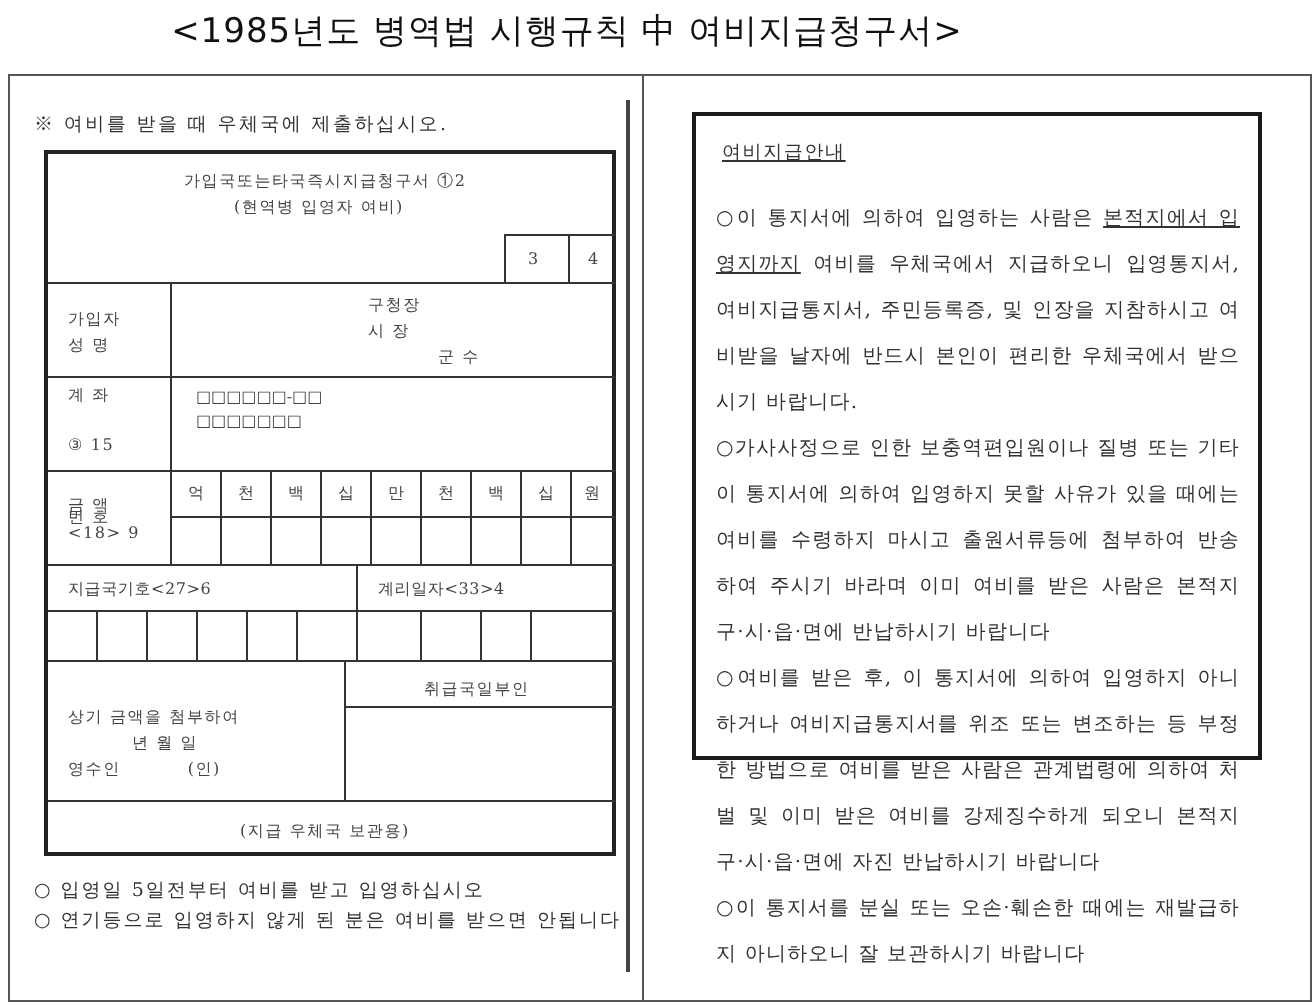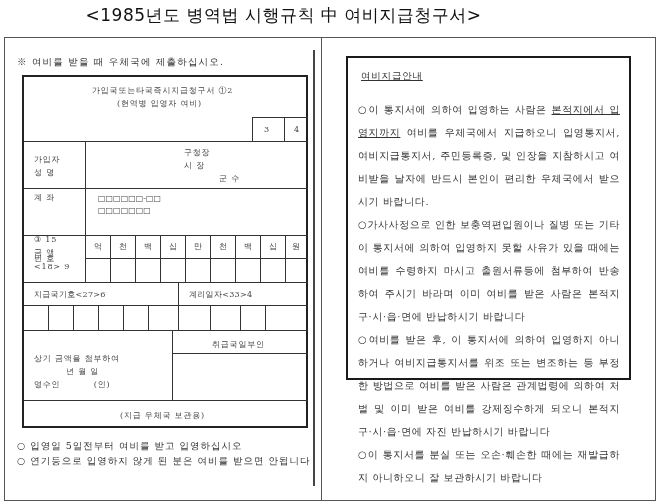--- a/index.html
+++ b/index.html
@@ -71,21 +71,21 @@
   <div class="vline" style="left:61px; top:64px; height:141px;"></div>
 
   <div class="tx" style="left:10px; top:77px;">가입자</div>
   <div class="tx" style="left:10px; top:90px;">성  명</div>
   <div class="tx" style="left:160px; top:70px;">구청장</div>
   <div class="tx" style="left:160px; top:83px;">시  장</div>
   <div class="tx" style="left:160px; top:96px;margin-left:35px;">군  수</div>
 
   <div class="tx" style="left:10px; top:115px;">계  좌</div>
   <div class="tx" style="left:10px; top:128px;margin-top:48px;">번  호</div>
-  <div class="tx" style="left:10px; top:158px;">③  15</div>
+  <div class="tx" style="left:10px; top:141px;">③  15</div>
   <div class="tx" style="left:74px; top:117px; letter-spacing:0;">□□□□□□-□□</div>
   <div class="tx" style="left:74px; top:129px; letter-spacing:0;">□□□□□□□</div>
 
   <div class="tx" style="left:10px; top:170px;">금  액</div>
   <div class="tx" style="left:10px; top:185px;">&lt;18&gt;  9</div>
 
   <div class="vline" style="left:86px; top:158px; height:47px;"></div>
   <div class="vline" style="left:111px; top:158px; height:47px;"></div>
   <div class="vline" style="left:136px; top:158px; height:47px;"></div>
   <div class="vline" style="left:161px; top:158px; height:47px;"></div>

